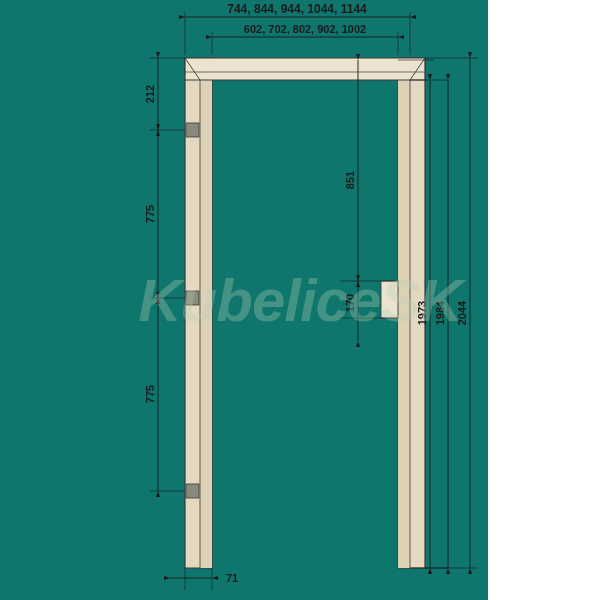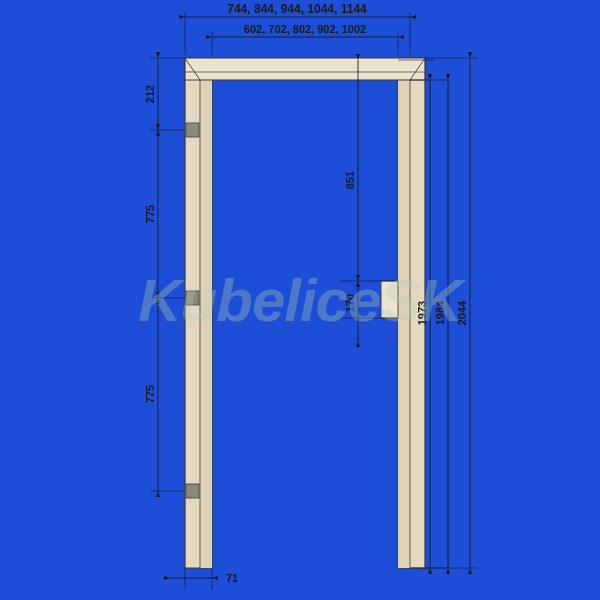--- a/index.html
+++ b/index.html
@@ -5,23 +5,23 @@
   html, body {
     margin: 0;
     padding: 0;
     background: #ffffff;
   }
   body {
     font-family: "Liberation Sans", sans-serif;
   }
   #stage {
     position: relative;
-    width: 600px;
+    width: 488px;
     height: 600px;
-    background: #1d4ed8;
+    background: #0f766e;
     overflow: hidden;
   }
   svg.drawing {
     position: absolute;
     left: 0;
     top: 0;
     width: 600px;
     height: 600px;
   }
   .dim-text {

